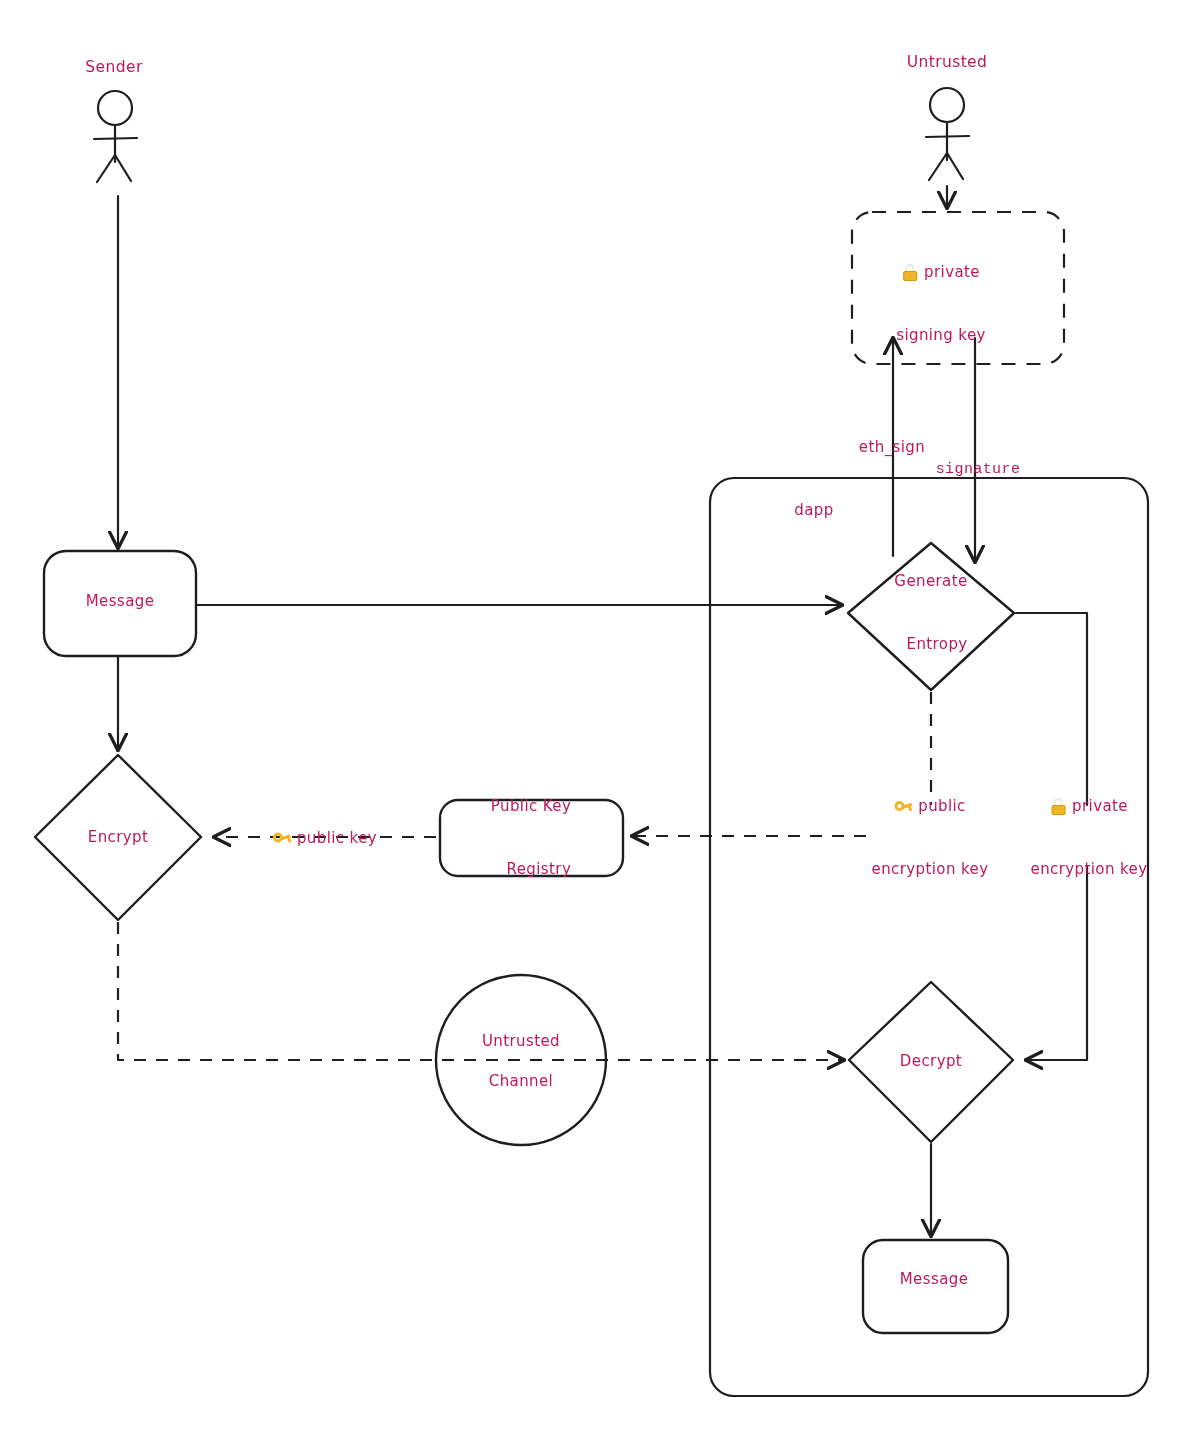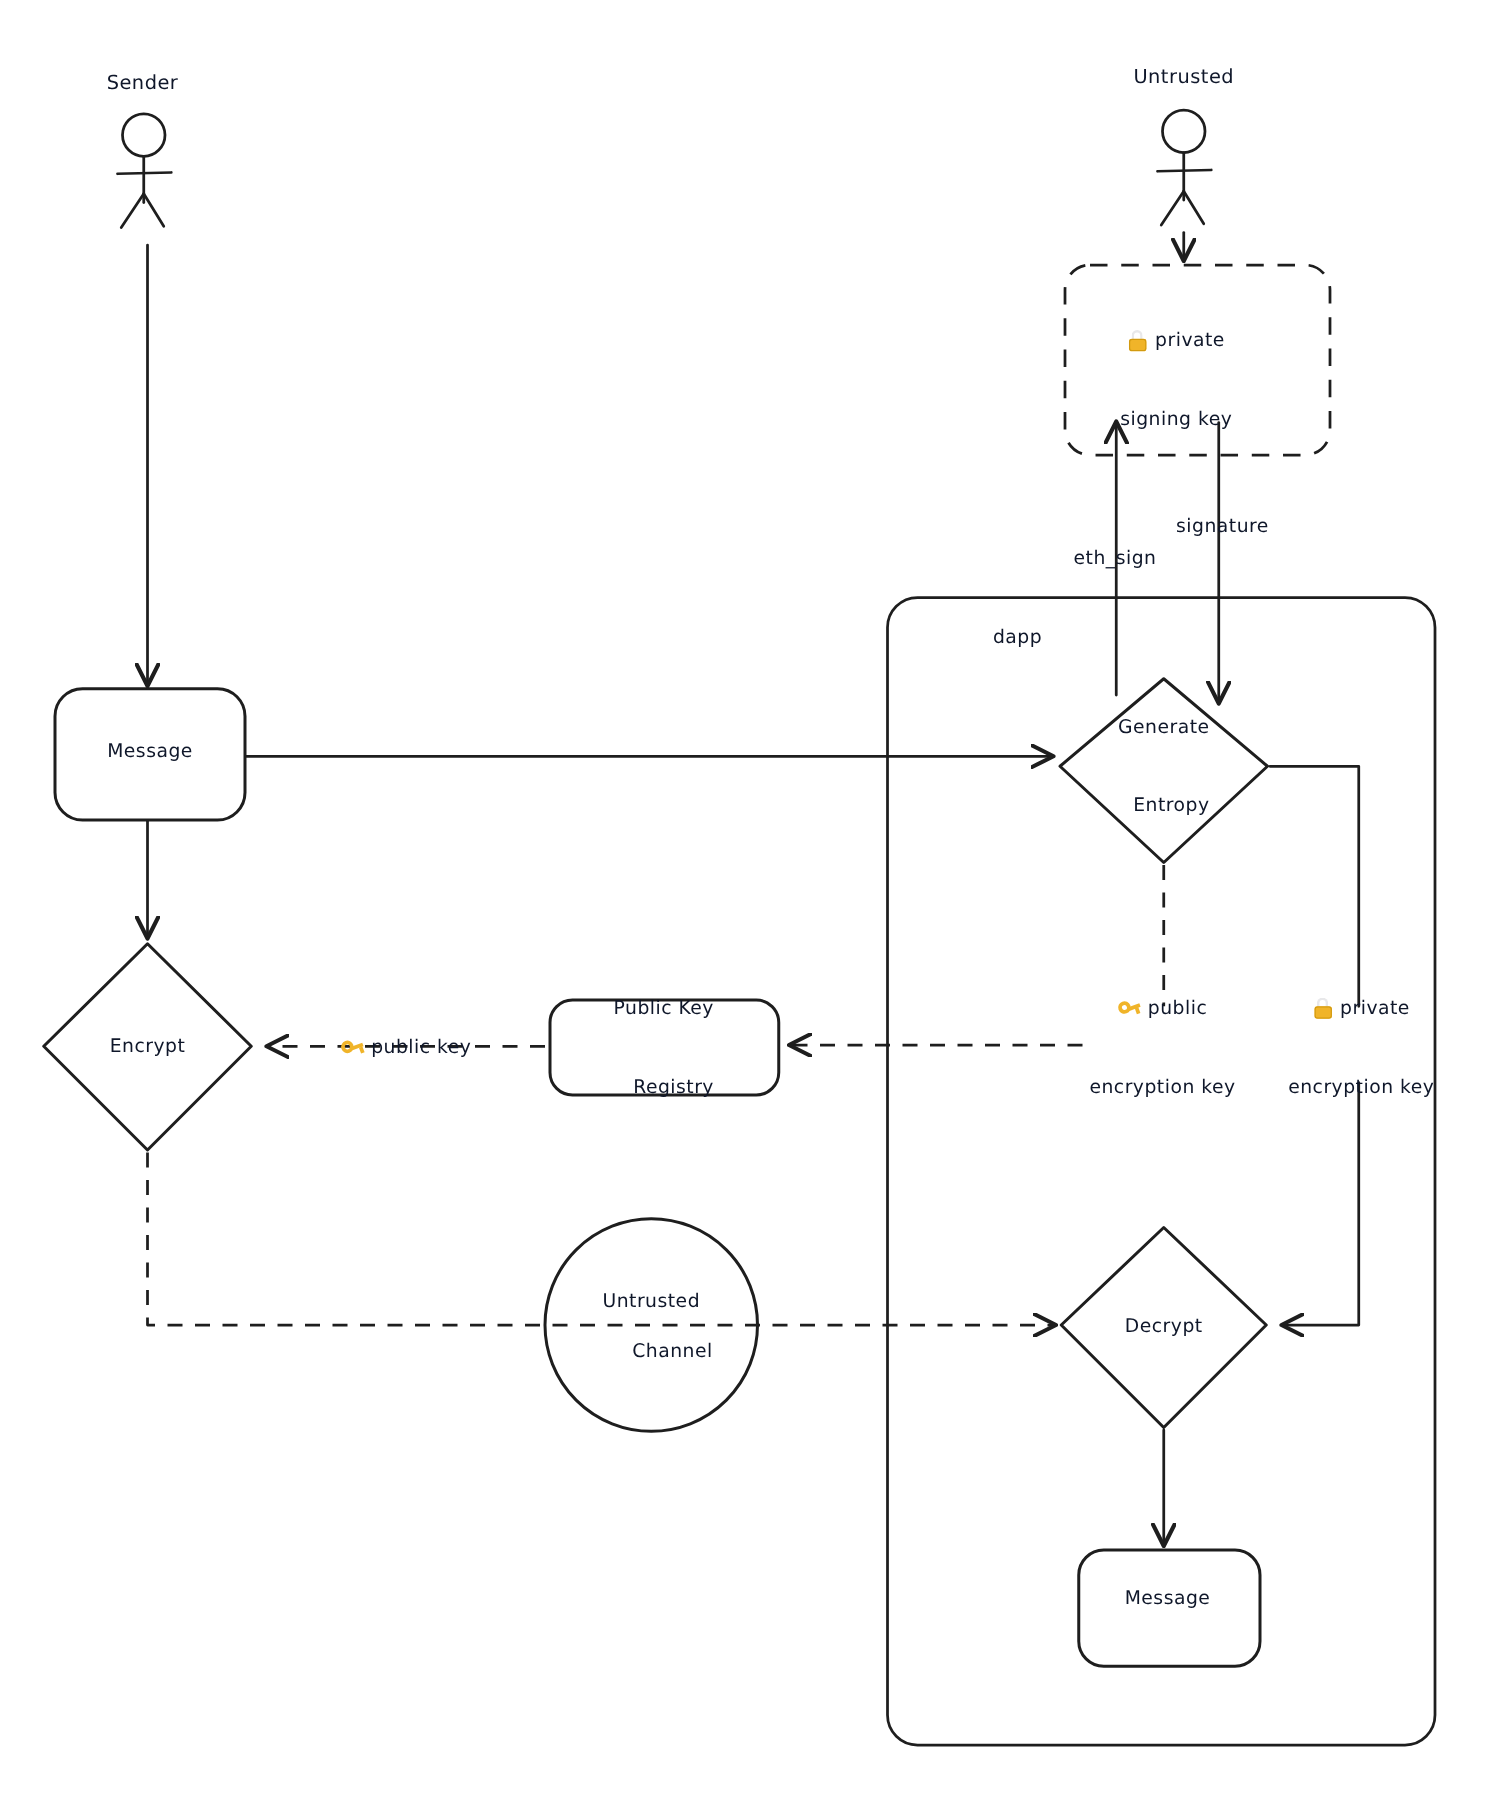--- a/index.html
+++ b/index.html
@@ -51,21 +51,21 @@
   }
   .shape-fill {
     fill: #ffffff;
     stroke: #1e1e1e;
     stroke-width: 2.4;
     stroke-linejoin: round;
     stroke-linecap: round;
   }
   .lbl {
     position: absolute;
-    color: #0f172a;
+    color: #be185d;
     font-family: "DejaVu Sans", sans-serif;
     font-size: 15px;
     line-height: 21px;
     letter-spacing: 0.4px;
     white-space: pre;
     text-align: center;
     user-select: none;
   }
   .lbl.center {
     transform: translate(-50%, -50%);
@@ -264,21 +264,21 @@
         <span class="shackle"></span>
           <span class="body"></span>
       </span>
       <span>private</span>
     </span>
     <span class="label-2line">signing key</span>
   </div>
 
   <div class="lbl center" style="left:892px; top:447px;">eth_sign</div>
 
-  <div class="lbl center" style="left:978px; top:421px;">signature</div>
+  <div class="lbl center" style="left:978px; top:469px;font-family:Liberation Mono, monospace;">signature</div>
 
   <div class="lbl center" style="left:814px; top:510px;">dapp</div>
 
   <div class="lbl node-text center" style="left:120px; top:601px;">Message</div>
 
   <div class="lbl node-text center" style="left:931px; top:613px;">
     <span class="label-2line">Generate</span>
     <span class="label-2line">Entropy</span>
   </div>
 
@@ -317,19 +317,19 @@
       <span class="ico ico-lock">
         <span class="shackle"></span>
           <span class="body"></span>
       </span>
       <span>private</span>
     </span>
     <span class="label-2line">encryption key</span>
   </div>
 
   <div class="lbl node-text center" style="left:521px; top:1041px;">Untrusted</div>
-  <div class="lbl node-text center" style="left:538px; top:1081px;">Channel</div>
+  <div class="lbl node-text center" style="left:521px; top:1081px;">Channel</div>
 
   <div class="lbl node-text center" style="left:931px; top:1061px;">Decrypt</div>
 
   <div class="lbl node-text center" style="left:934px; top:1279px;">Message</div>
 
 </div>
 
 </body></html>

